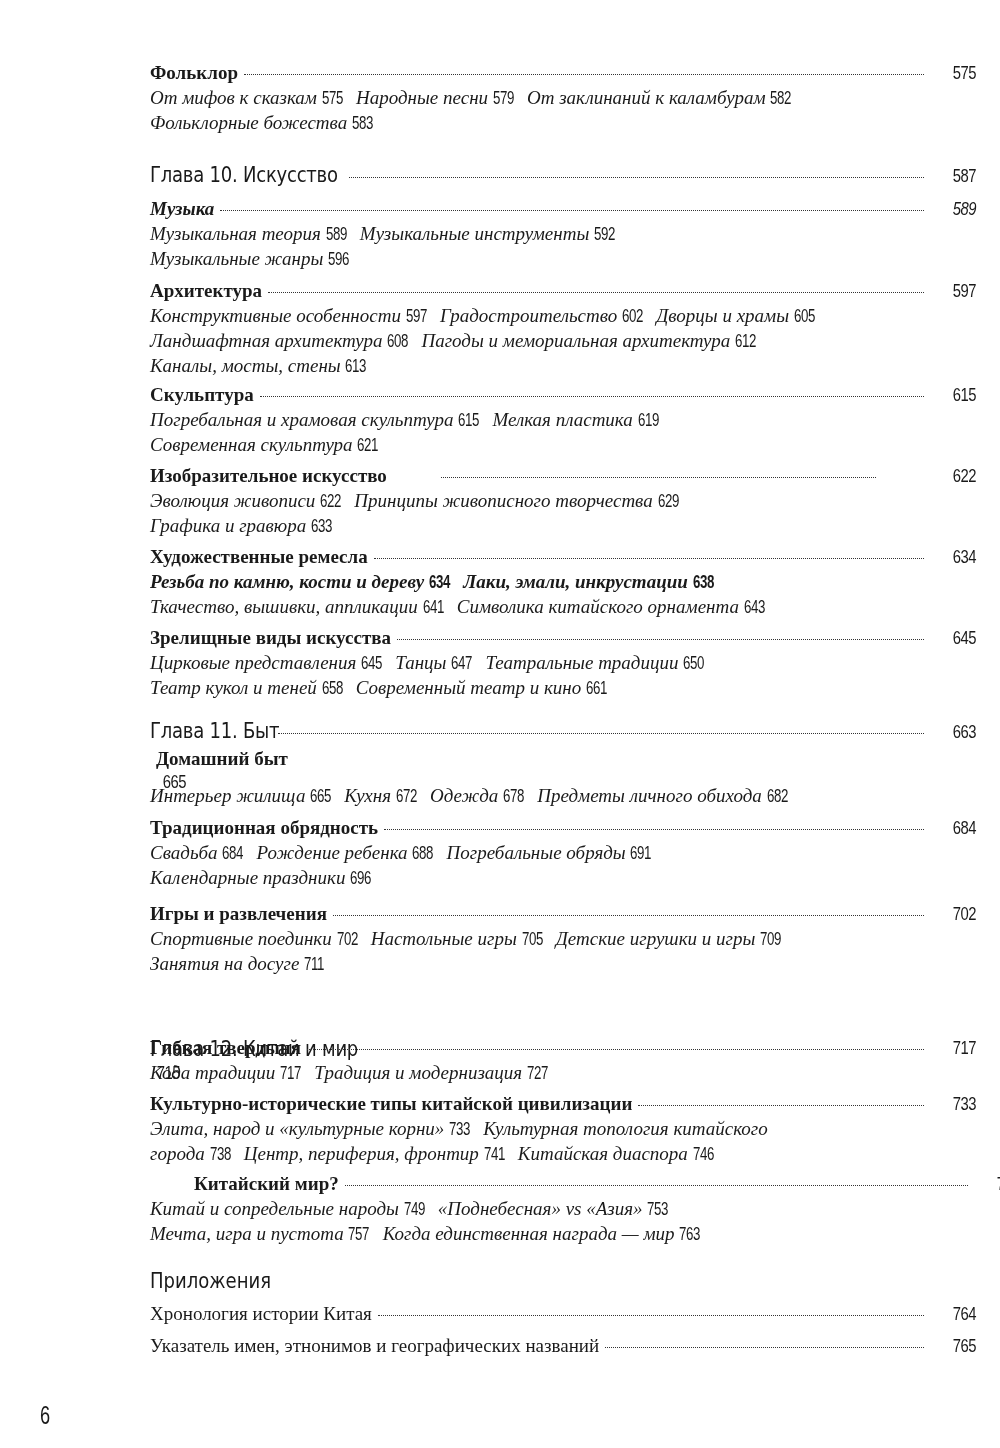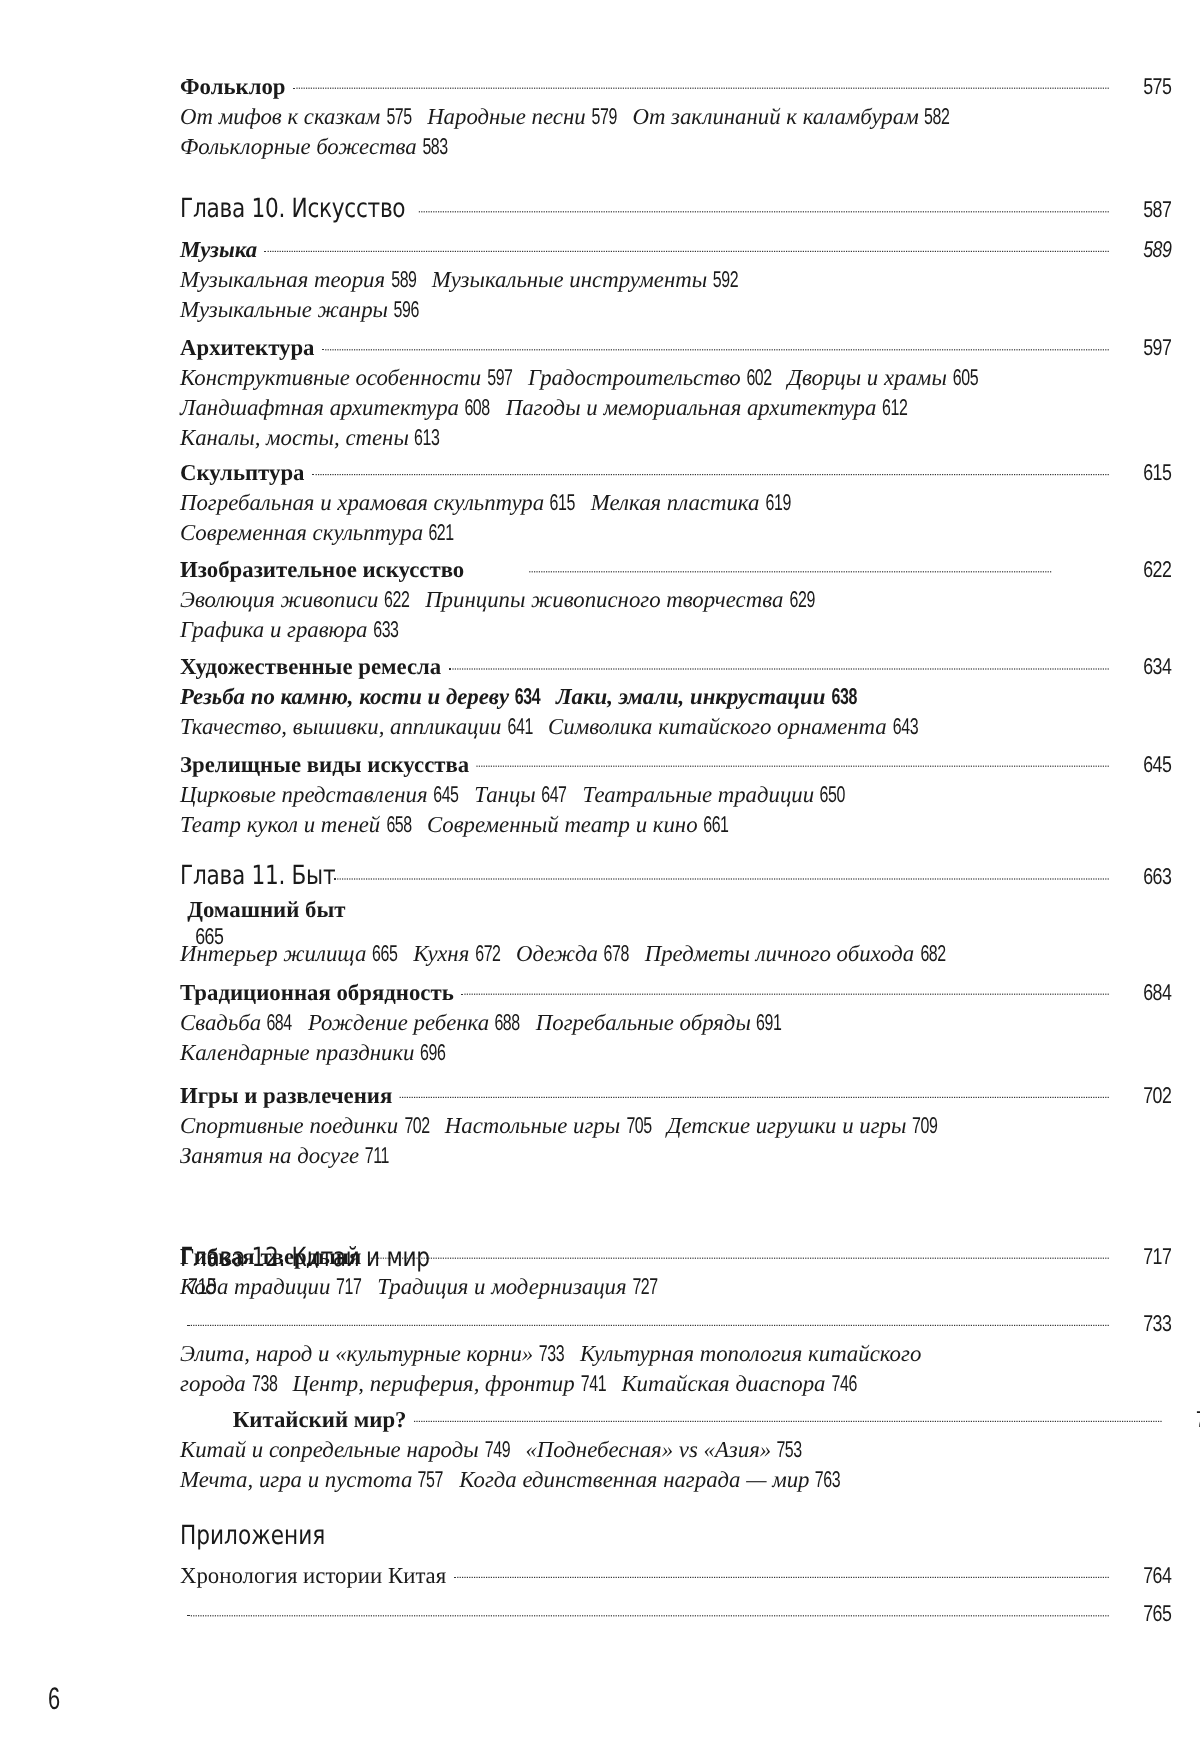--- a/index.html
+++ b/index.html
@@ -107,20 +107,21 @@
       <span class="leader"></span>
       <span class="pg">715</span>
     </div>
     <div class="row sec" style="top: 1037px;">
       <span class="title">Гибкая твердыня</span>
       <span class="leader"></span>
       <span class="pg">717</span>
     </div>
     <div class="subline" style="top: 1062px;"><span>Кода традиции</span> <span class="n">717</span><span class="gap"></span><span>Традиция и модернизация</span> <span class="n">727</span></div>
     <div class="row sec" style="top: 1093px;">
+      <span class="title">Культурно-исторические типы китайской цивилизации</span>
       <span class="leader"></span>
       <span class="pg">733</span>
     </div>
     <div class="subline" style="top: 1118px;"><span>Элита, народ и «культурные корни»</span> <span class="n">733</span><span class="gap"></span><span>Культурная топология китайского</span></div>
     <div class="subline" style="top: 1143px;"><span>города</span> <span class="n">738</span><span class="gap"></span><span>Центр, периферия, фронтир</span> <span class="n">741</span><span class="gap"></span><span>Китайская диаспора</span> <span class="n">746</span></div>
     <div class="row sec" style="top: 1173px; margin-left: 44px;">
       <span class="title">Китайский мир?</span>
       <span class="leader"></span>
       <span class="pg">749</span>
     </div>
@@ -129,17 +130,18 @@
   </div>
 
 <div class="apphead" style="top:1268px;">Приложения</div>
 
 <div class="row app" style="top:1303px;">
   <span class="title">Хронология истории Китая</span>
   <span class="leader"></span>
   <span class="pg">764</span>
 </div>
 <div class="row app" style="top:1335px;">
+  <span class="title">Указатель имен, этнонимов и географических названий</span>
   <span class="leader"></span>
   <span class="pg">765</span>
 </div>
 
 <div class="pagenum">6</div>
 
 </body></html>

